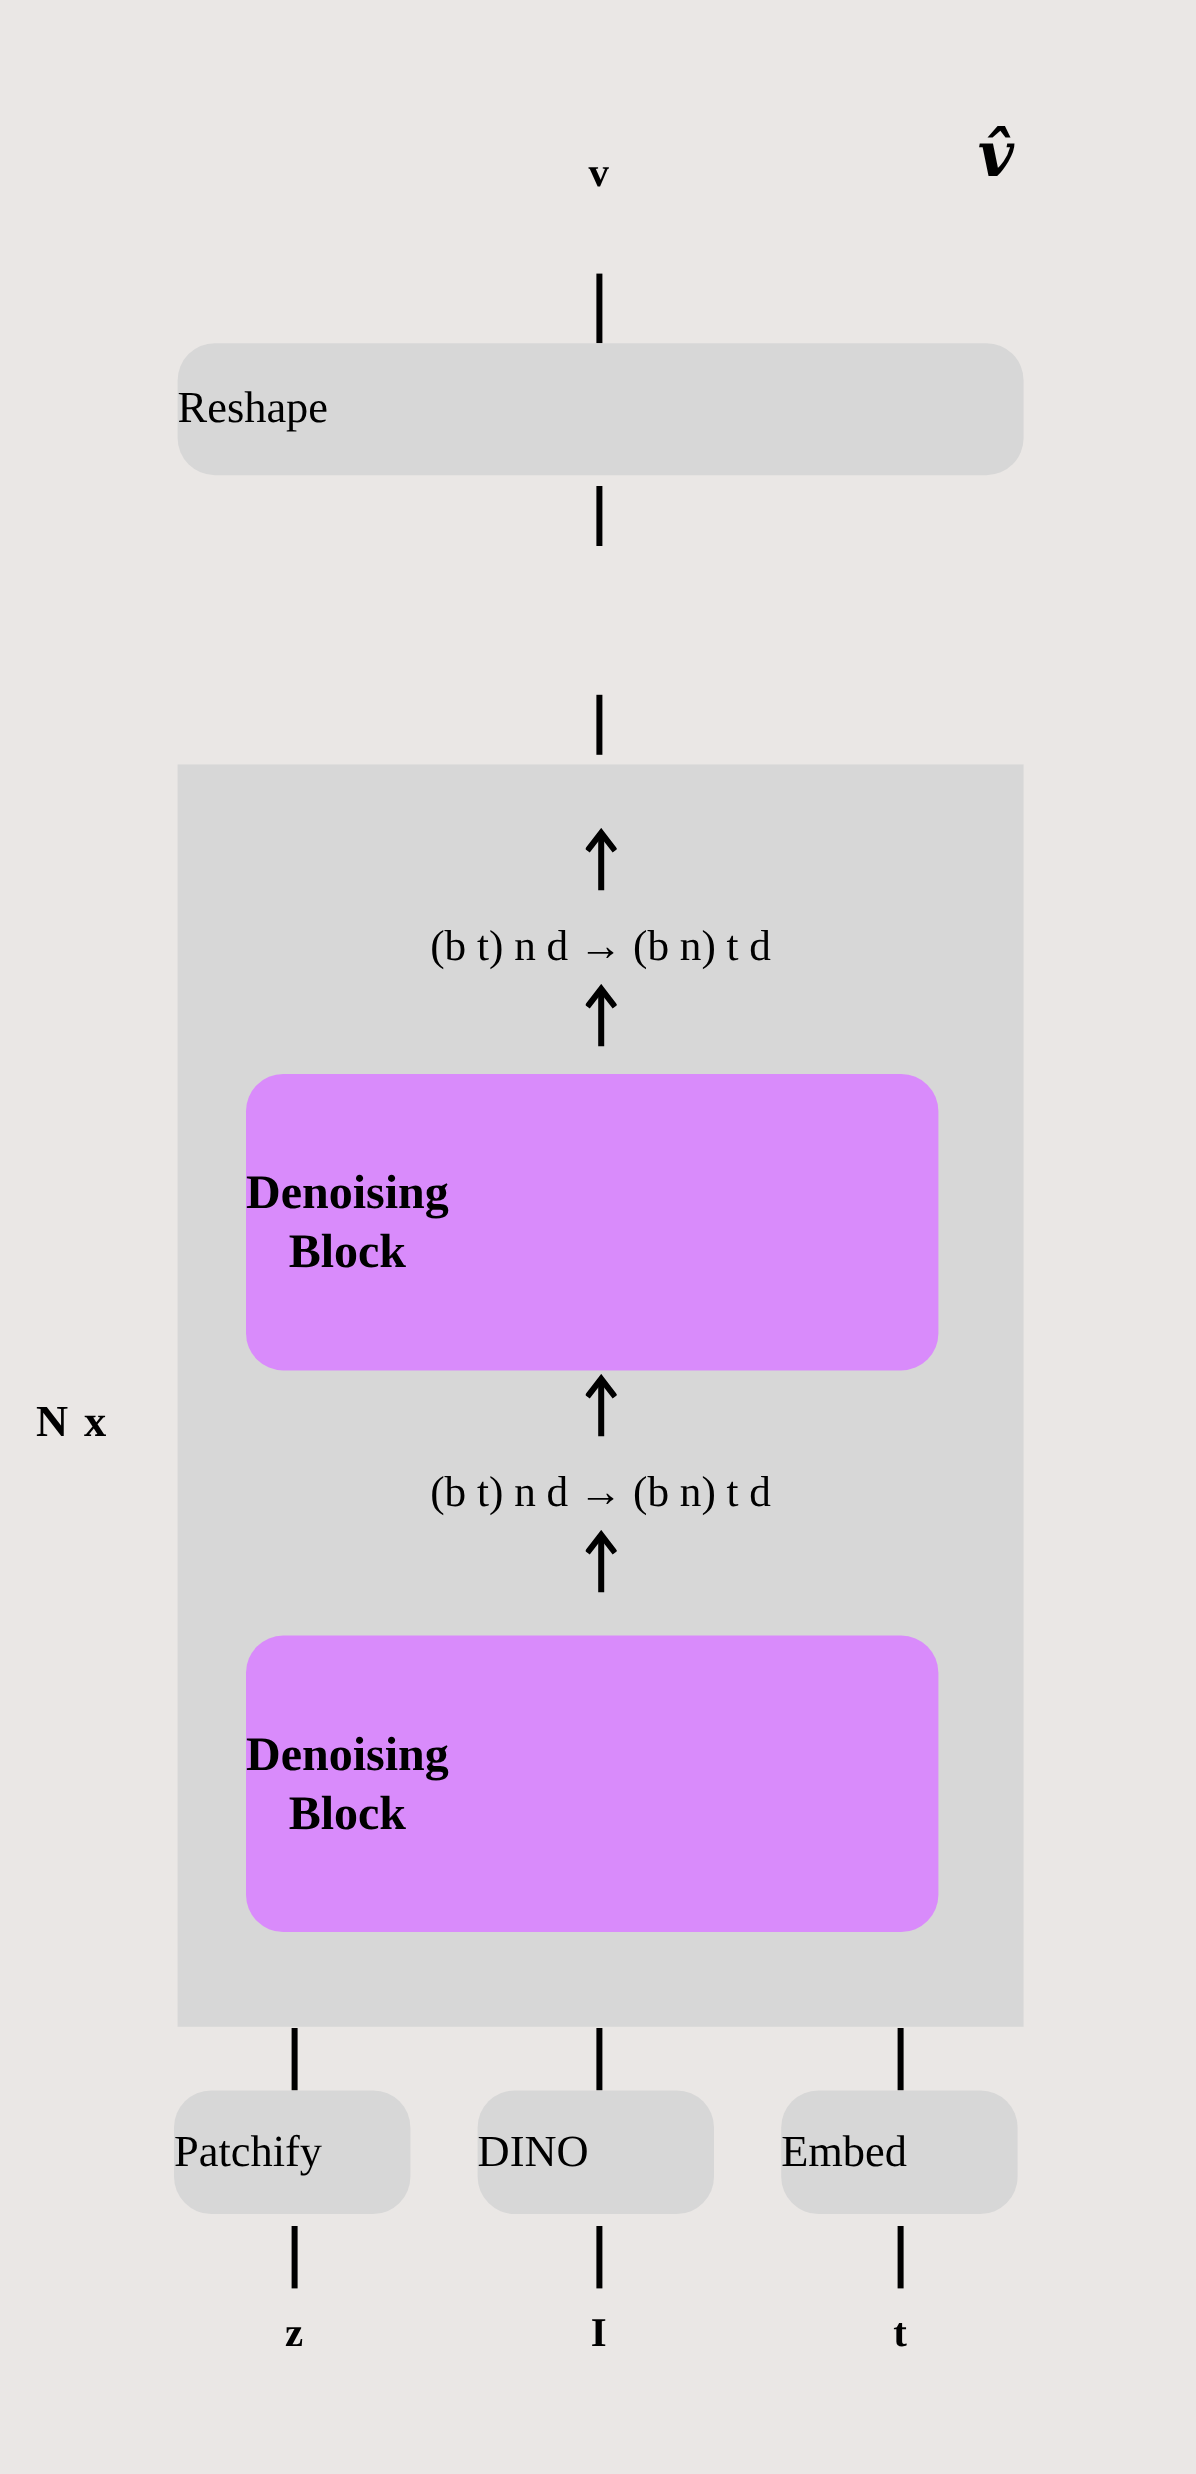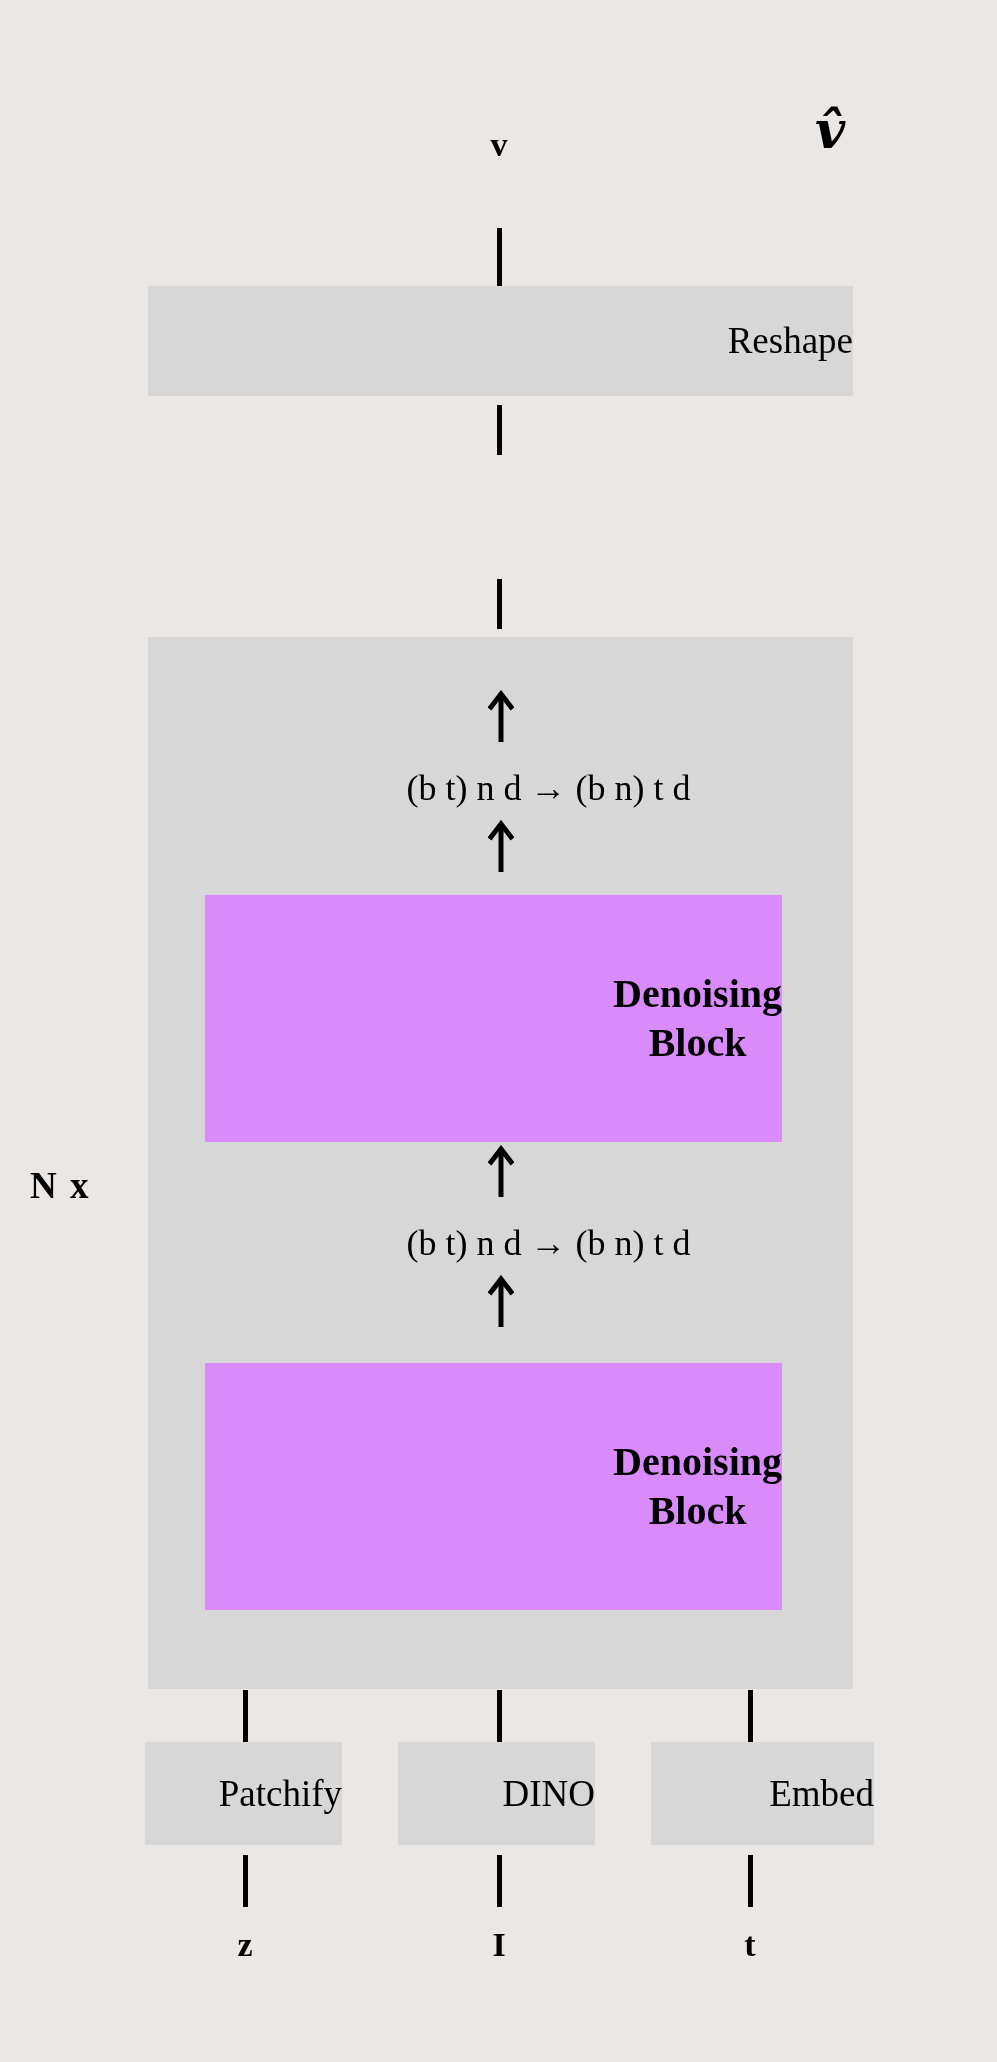--- a/index.html
+++ b/index.html
@@ -38,43 +38,43 @@
   }
   .edge {
     position: absolute;
     width: 5px;
     background: #000;
   }
   .box {
     position: absolute;
     display: flex;
     align-items: center;
-    justify-content: flex-end;
+    justify-content: flex-start;
     text-align: center;
     line-height: 1.22;
+    border-radius: 31px;
   }
   .box-grey {
     background: #d7d7d7;
     font-size: 37px;
   }
   .container-grey {
     background: #d7d7d7;
   }
   .box-purple {
     background: #d98bfb;
     font-weight: bold;
     font-size: 40px;
   }
   .rearrange {
     position: absolute;
     text-align: center;
     white-space: nowrap;
     font-size: 36px;
     line-height: 1;
-    padding-left: 48px;
   }
   .arrow-up {
     position: absolute;
     width: 26px;
     height: 52px;
   }
   .arrow-up svg { display: block; }
   .nx {
     position: absolute;
     font-weight: bold;
@@ -158,21 +158,21 @@
   <div class="edge" style="left:748px; top:1690px; height:52px;"></div>
 
   <div class="box box-grey" style="left:145px; top:1742px; width:197px; height:103px;">
     <span>Patchify</span>
   </div>
 
   <div class="box box-grey" style="left:398px; top:1742px; width:197px; height:103px;">
     <span>DINO</span>
   </div>
 
-  <div class="box box-grey" style="left:651px; top:1742px; width:223px; height:103px;">
+  <div class="box box-grey" style="left:651px; top:1742px; width:197px; height:103px;">
     <span>Embed</span>
   </div>
 
   <div class="edge" style="left:243px; top:1855px; height:52px;"></div>
   <div class="edge" style="left:497px; top:1855px; height:52px;"></div>
   <div class="edge" style="left:748px; top:1855px; height:52px;"></div>
 
   <div class="label sym" style="left:205px; top:1928px; width:80px;">z</div>
   <div class="label sym" style="left:459px; top:1928px; width:80px;">I</div>
   <div class="label sym" style="left:710px; top:1928px; width:80px;">t</div>

